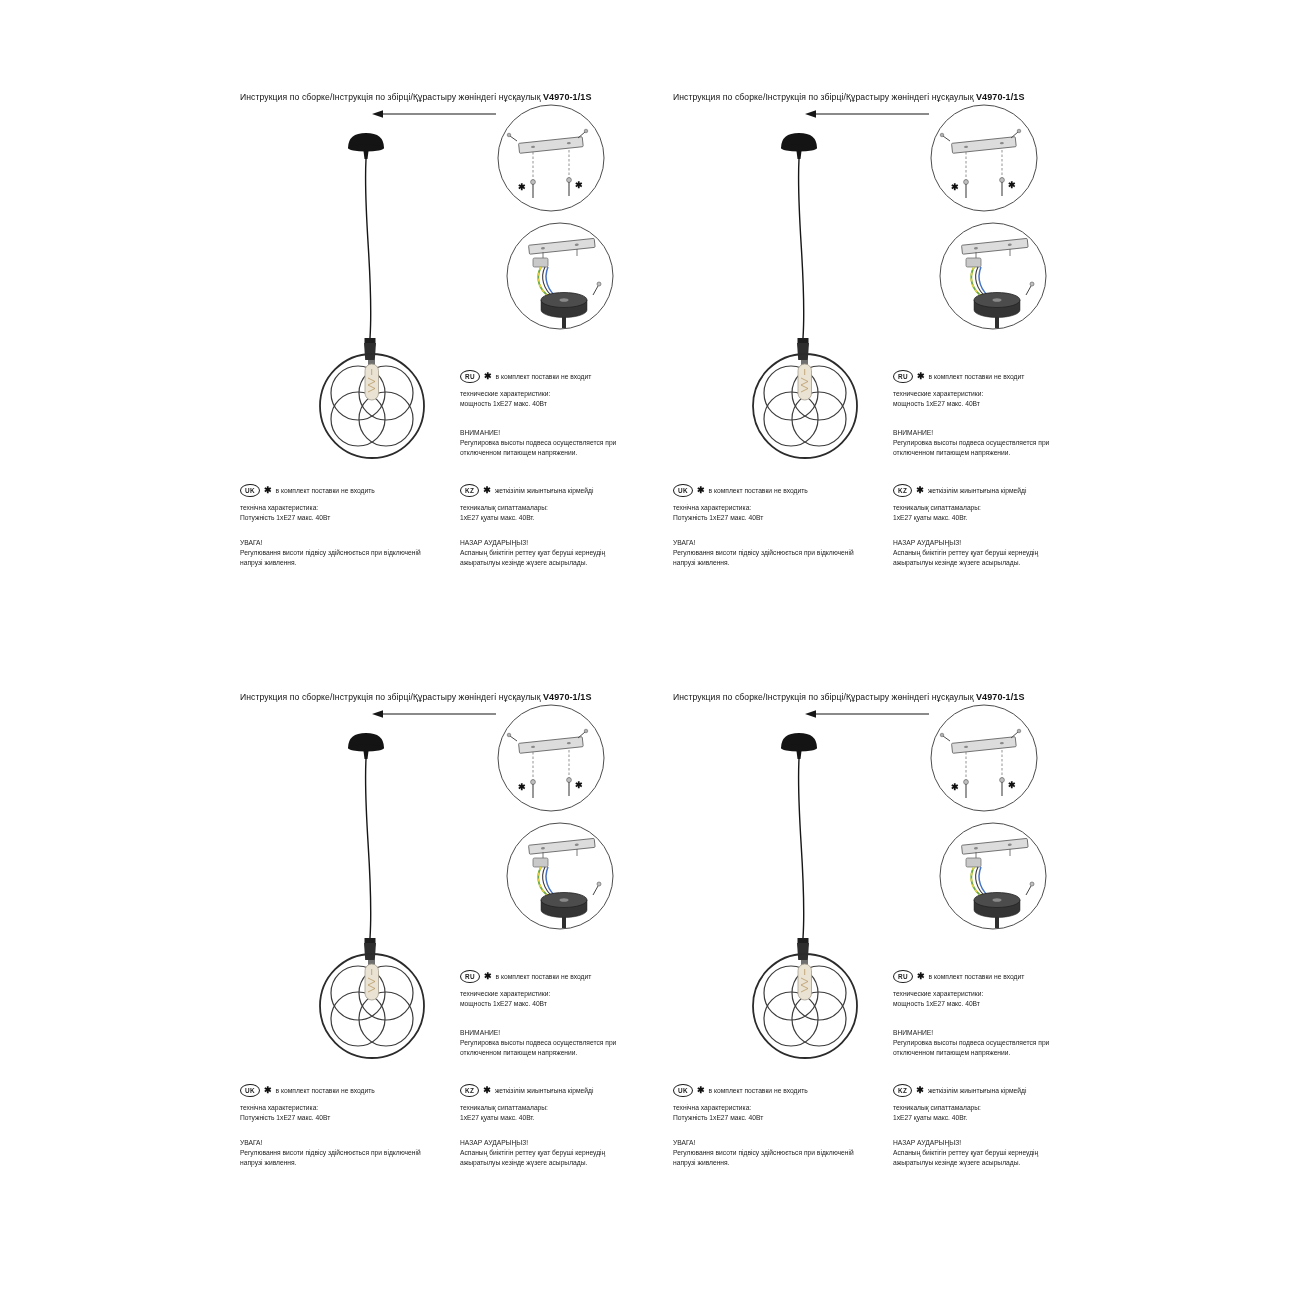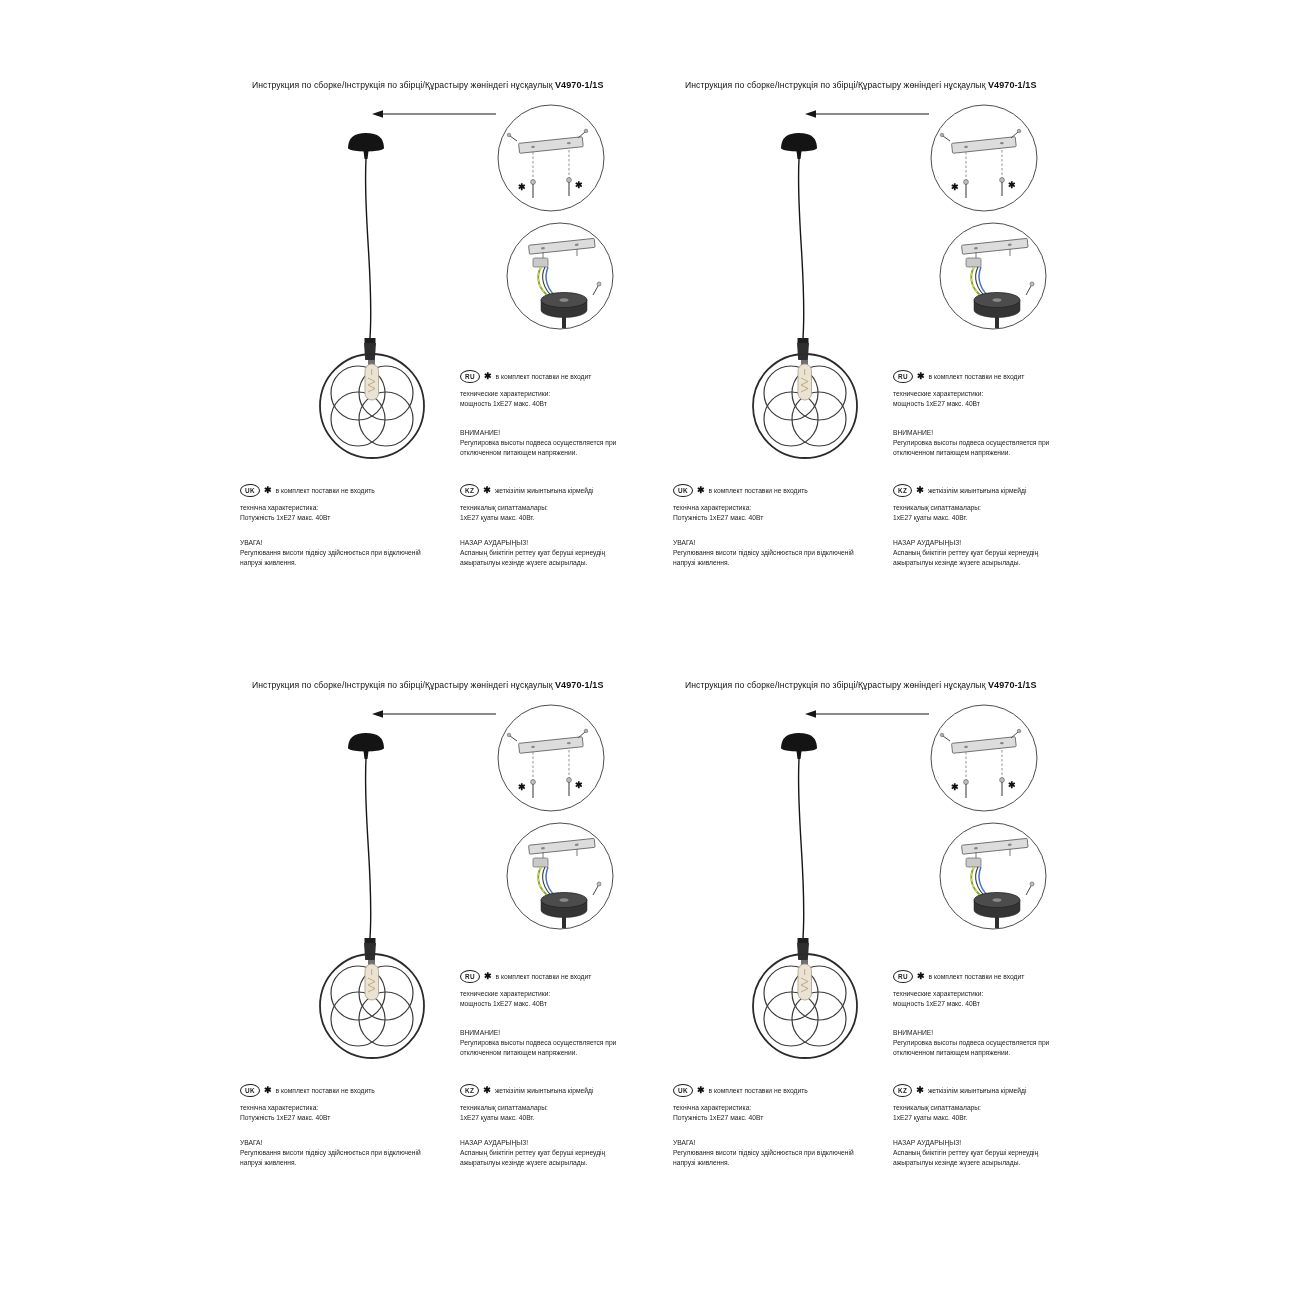--- a/index.html
+++ b/index.html
@@ -7,21 +7,21 @@
     width:1300px; height:1300px; background:#ffffff; position:relative;
     font-family:"Liberation Sans", sans-serif; overflow:hidden;
   }
   #panels { position:absolute; inset:0; }
   .panel { position:absolute; width:410px; height:590px; }
   .panel:nth-child(1){ left:225px; top:76px; }
   .panel:nth-child(2){ left:658px; top:76px; }
   .panel:nth-child(3){ left:225px; top:676px; }
   .panel:nth-child(4){ left:658px; top:676px; }
 
-  .title { position:absolute; left:15px; top:4px; font-size:8.6px; color:#111; white-space:nowrap; letter-spacing:0.1px;margin-left:12px; }
+  .title { position:absolute; left:15px; top:16px; font-size:8.6px; color:#111; white-space:nowrap; letter-spacing:0.1px; }
   .title b { font-size:9px; }
 
   svg.drawing { position:absolute; left:0; top:22px; width:410px; height:400px; }
 
   .tb { position:absolute; width:182px; font-size:6.7px; line-height:1.38; color:#1c1c1c; }
   .lang-row { display:flex; align-items:center; gap:4px; margin-bottom:6px; }
   .badge {
     display:inline-block; border:1px solid #1c1c1c; border-radius:50%;
     padding:1.5px 4px 1px 4px; font-size:6.4px; font-weight:700; letter-spacing:0.4px; color:#1c1c1c;
   }

